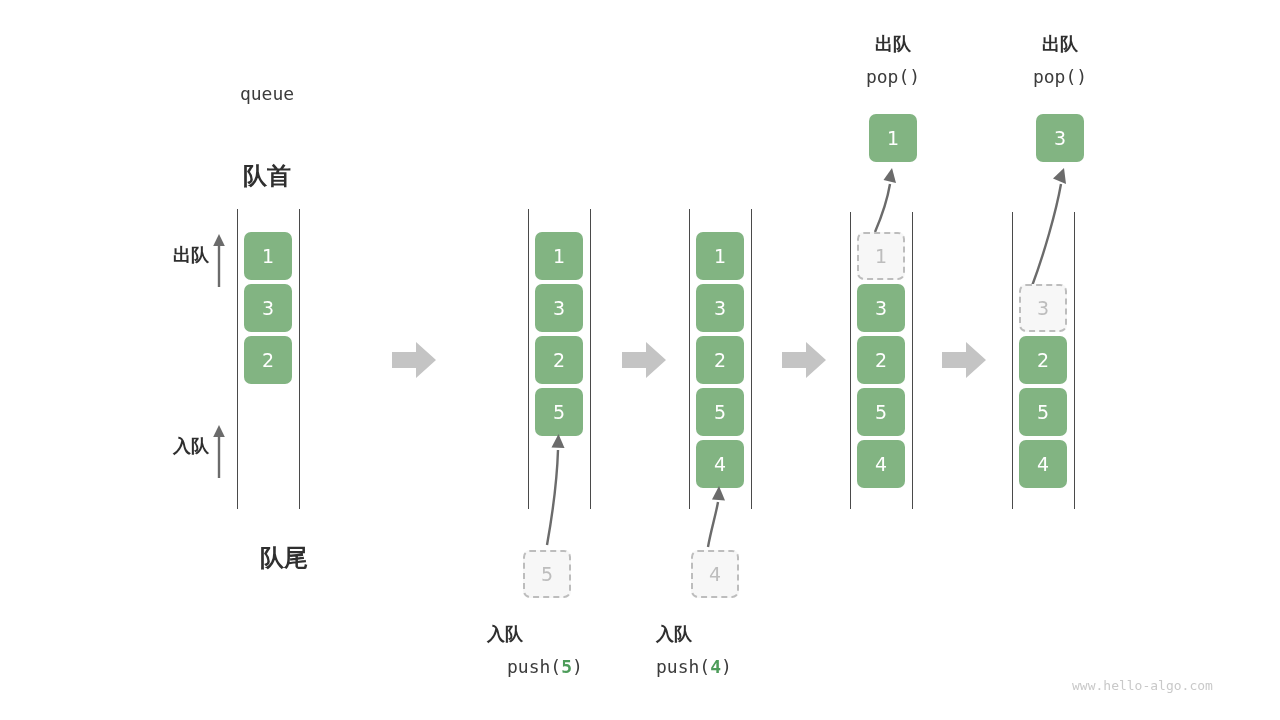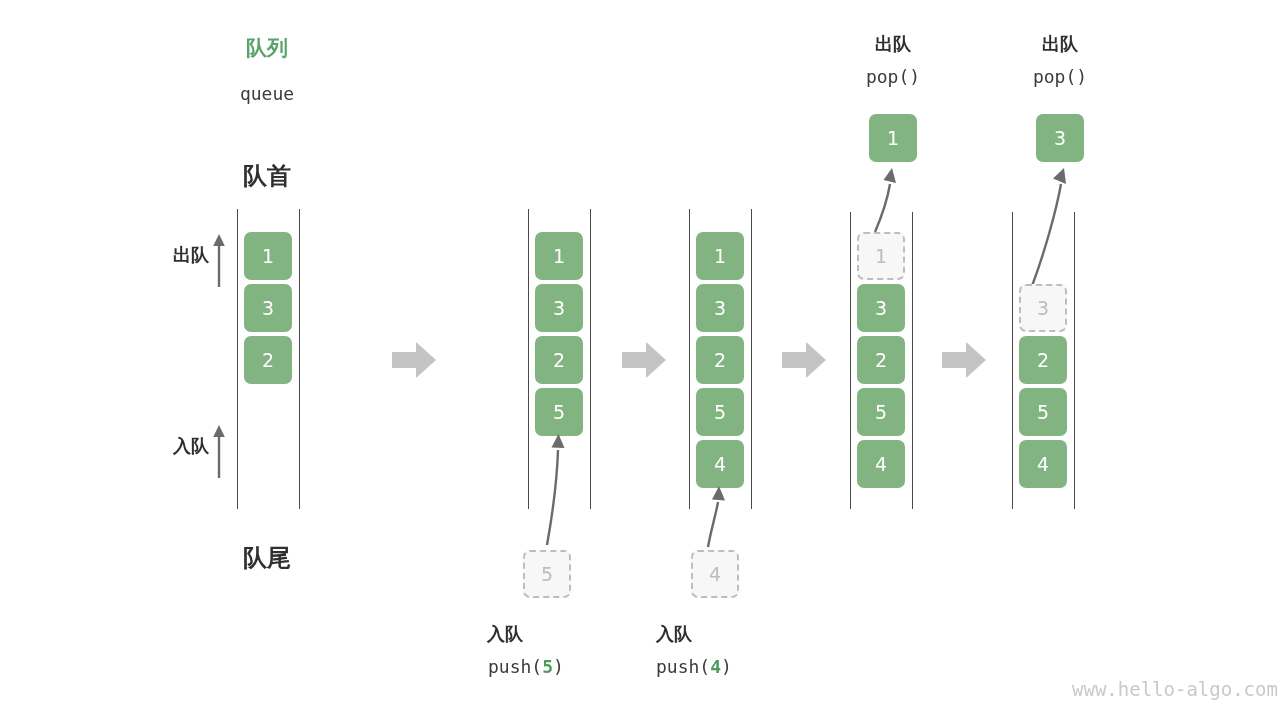--- a/index.html
+++ b/index.html
@@ -105,35 +105,34 @@
   
   .updown { position: absolute; }
 
   
   .motion { position: absolute; }
 
   
   .watermark {
     position: absolute;
     font-family: "DejaVu Sans Mono", "Liberation Mono", monospace;
-    font-size: 19px;
+    font-size: 13px;
     color: #c9c9c9;
     white-space: nowrap;
   }
 </style>
 </head>
 <body>
 
 <div id="stage">
 
-  <div class="abs title-cn" style="left:197px; top:34px; width:140px;">队列</div>
   <div class="abs title-mono" style="left:197px; top:83px; width:140px;">queue</div>
 
   <div class="abs label-bold" style="left:197px; top:160px; width:140px;">队首</div>
-  <div class="abs label-bold" style="left:197px; top:542px; width:140px;">队尾</div>
+  <div class="abs label-bold" style="left:214px; top:542px; width:140px;">队尾</div>
 
   <div class="rail" style="left:237px; top:209px; height:300px;"></div>
   <div class="rail" style="left:299px; top:209px; height:300px;"></div>
 
   <div class="abs op-cn" style="left:145px; top:243px; width:64px; text-align:right;">出队</div>
   <svg class="updown" style="left:208px; top:232px;" width="22" height="56" viewBox="0 0 22 56">
     <line x1="11" y1="55" x2="11" y2="12" stroke="#6b6b6b" stroke-width="2.4"></line>
     <polygon points="11,2 5.2,14 16.8,14" fill="#6b6b6b"></polygon>
   </svg>
 
@@ -160,21 +159,21 @@
   <div class="cell" style="left:535px; top:388px;">5</div>
 
   <svg class="motion" style="left:530px; top:432px;" width="60" height="115" viewBox="0 0 60 115">
     <path d="M 17 113 C 22 85, 27 50, 28 18" stroke="#6b6b6b" stroke-width="2.4" fill="none"></path>
     <polygon points="28.5,2 21.5,15.5 34.5,16" fill="#6b6b6b"></polygon>
   </svg>
 
   <div class="cell ghost" style="left:523px; top:550px;">5</div>
 
   <div class="abs op-cn" style="left:487px; top:622px; width:120px; text-align:left;">入队</div>
-  <div class="abs op-code" style="left:488px; top:656px; width:160px; text-align:left;"><span>push(</span><span class="num">5</span><span>)</span></div>
+  <div class="abs op-code" style="left:507px; top:656px; width:160px; text-align:left;"><span>push(</span><span class="num">5</span><span>)</span></div>
 
   <svg class="flow-arrow" style="left:622px; top:341px;" width="44" height="38" viewBox="0 0 44 38">
     <polygon points="0,11 24,11 24,1 44,19 24,37 24,27 0,27" fill="#c4c4c4"></polygon>
   </svg>
 
   <div class="rail" style="left:689px; top:209px; height:300px;"></div>
   <div class="rail" style="left:751px; top:209px; height:300px;"></div>
 
   <div class="cell" style="left:696px; top:232px;">1</div>
   <div class="cell" style="left:696px; top:284px;">3</div>

